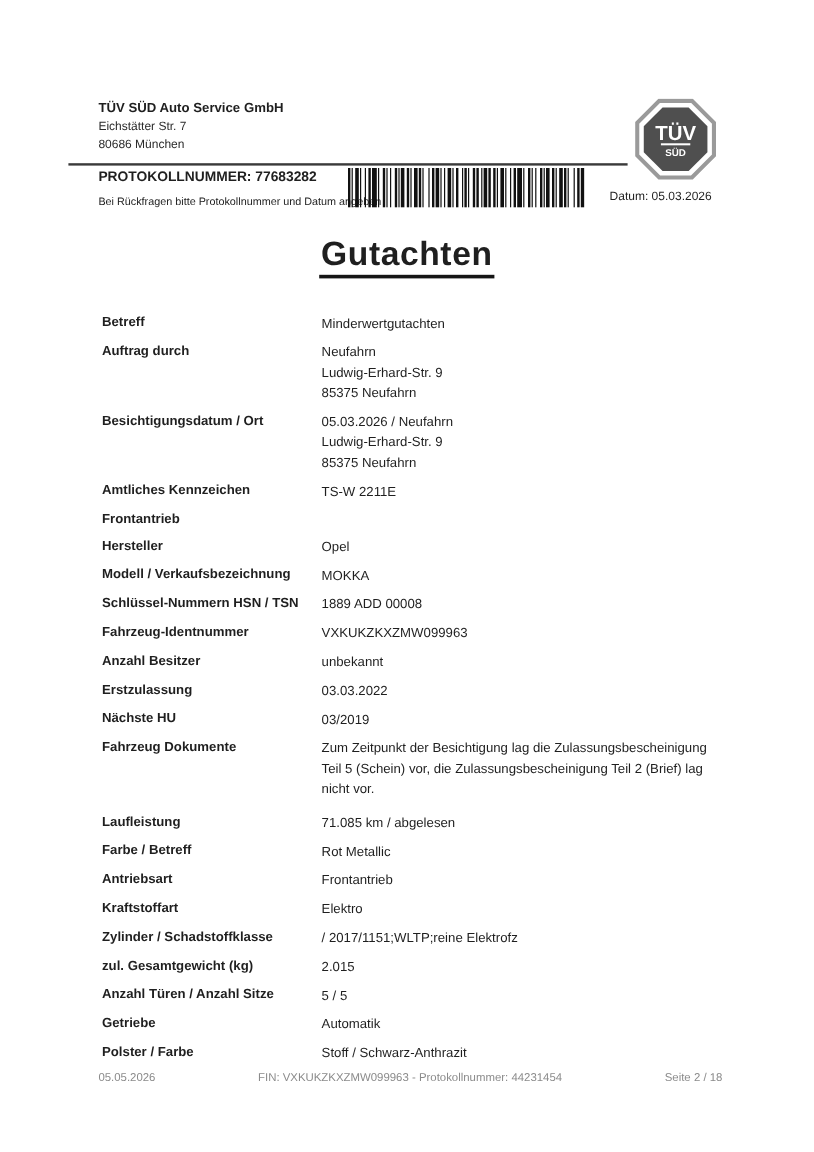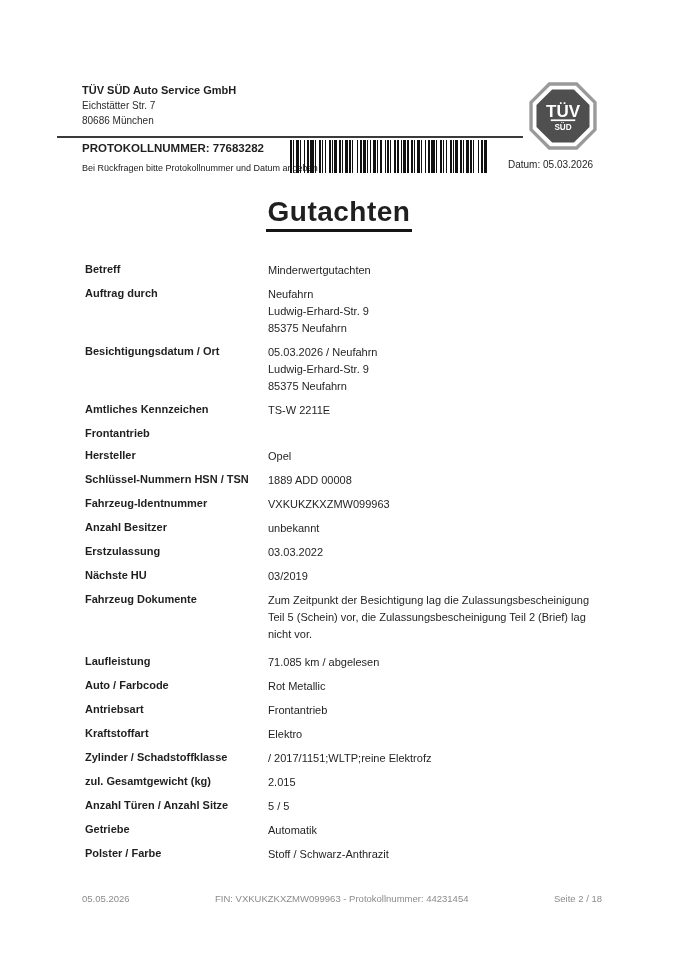--- a/index.html
+++ b/index.html
@@ -207,20 +207,24 @@
 
     <div class="row">
       <div class="flabel">Frontantrieb</div>
     </div>
 
     <div class="row">
       <div class="flabel">Hersteller</div>
       <div class="fvalue">Opel</div>
     </div>
 
+    <div class="row">
+      <div class="flabel">Modell / Verkaufsbezeichnung</div>
+      <div class="fvalue">MOKKA</div>
+    </div>
 
     <div class="row">
       <div class="flabel">Schlüssel-Nummern HSN / TSN</div>
       <div class="fvalue">1889 ADD 00008</div>
     </div>
 
     <div class="row">
       <div class="flabel">Fahrzeug-Identnummer</div>
       <div class="fvalue">VXKUKZKXZMW099963</div>
     </div>
@@ -244,21 +248,21 @@
       <div class="flabel">Fahrzeug Dokumente</div>
       <div class="fvalue">Zum Zeitpunkt der Besichtigung lag die Zulassungsbescheinigung Teil 5 (Schein) vor, die Zulassungsbescheinigung Teil 2 (Brief) lag nicht vor.</div>
     </div>
 
     <div class="row gap">
       <div class="flabel">Laufleistung</div>
       <div class="fvalue">71.085 km / abgelesen</div>
     </div>
 
     <div class="row">
-      <div class="flabel">Auto / Farbcode</div>
+      <div class="flabel">Farbe / Betreff</div>
       <div class="fvalue">Rot Metallic</div>
     </div>
 
     <div class="row">
       <div class="flabel">Antriebsart</div>
       <div class="fvalue">Frontantrieb</div>
     </div>
 
     <div class="row">
       <div class="flabel">Kraftstoffart</div>

